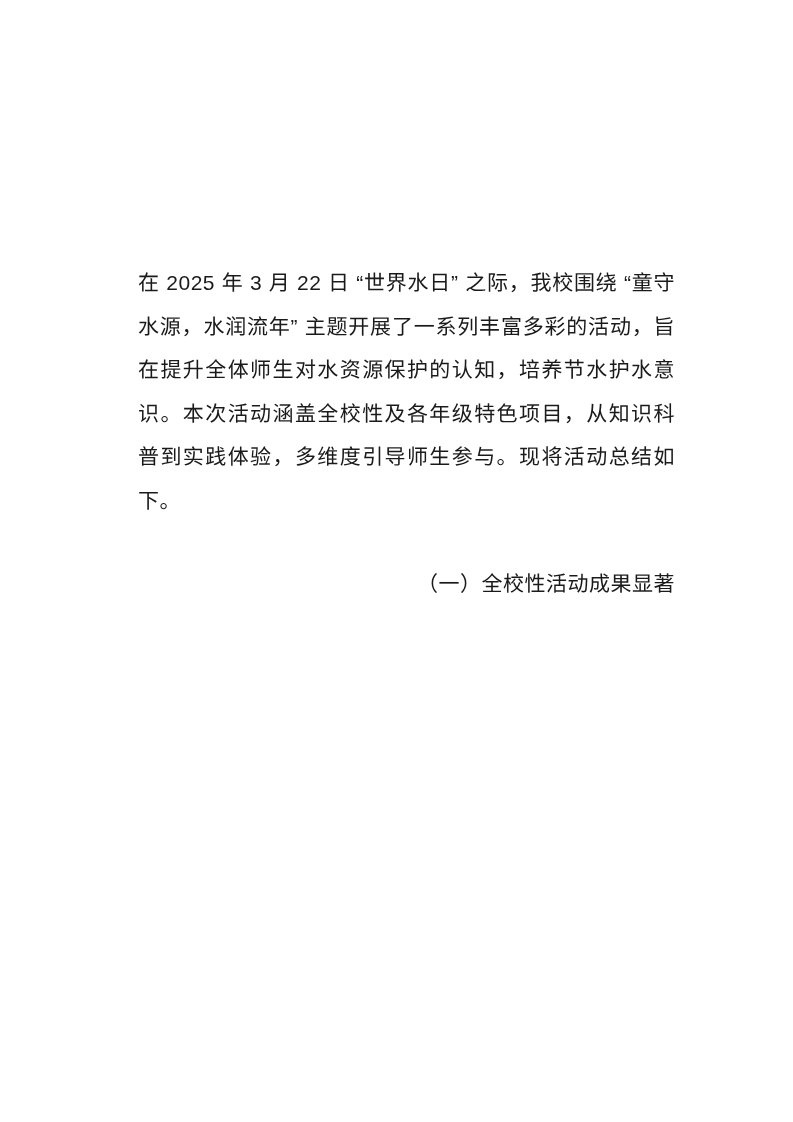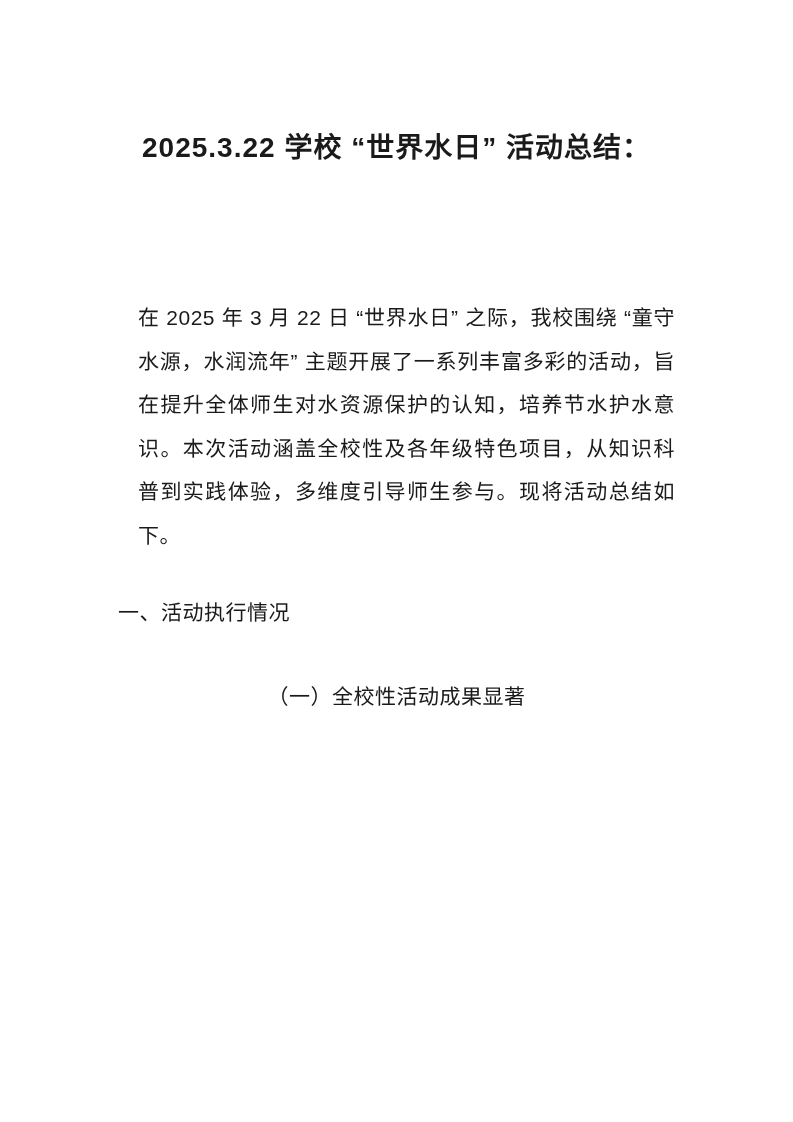--- a/index.html
+++ b/index.html
@@ -37,31 +37,29 @@
   .body-text {
     margin: 0;
     font-size: 21px;
     font-weight: 400;
     line-height: 43.5px;
     letter-spacing: 0.5px;
     text-align: justify;
   }
   .intro-paragraph   { margin-top: 131px; margin-left: 20px; }
   .section-heading   { margin-top: 34px; text-align: left; }
-  .subsection-heading{ margin-top: 40px; text-align: center; }
+  .subsection-heading{ margin-top: 40px; text-align: right; }
   .item-paragraph    { margin-top: 42px; }
 </style>
 </head>
 <body>
 
 <div class="page">
 
-  <h1 class="doc-title">2025.3.22 学校 “世界水日” 活动总结：</h1>
 
 
   <p class="body-text intro-paragraph">在 2025 年 3 月 22 日 “世界水日” 之际，我校围绕 “童守水源，水润流年” 主题开展了一系列丰富多彩的活动，旨在提升全体师生对水资源保护的认知，培养节水护水意识。本次活动涵盖全校性及各年级特色项目，从知识科普到实践体验，多维度引导师生参与。现将活动总结如下。</p>
 
-  <p class="body-text section-heading">一、活动执行情况</p>
 
   <p class="body-text subsection-heading">（一）全校性活动成果显著</p>
 
 
 </div>
 
 </body></html>

